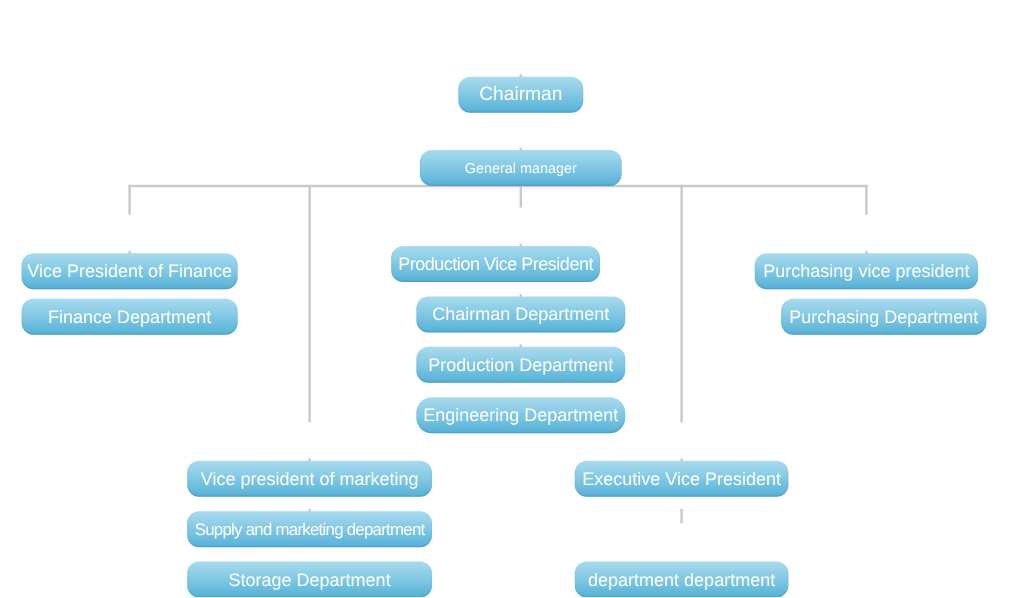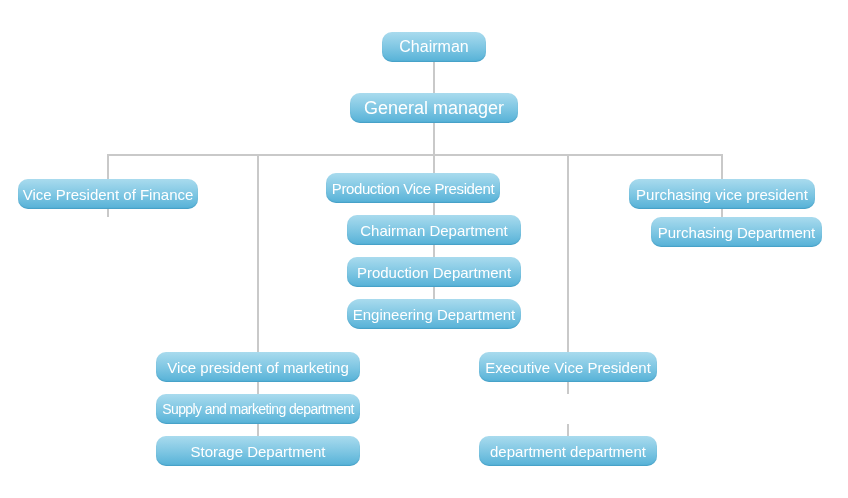--- a/index.html
+++ b/index.html
@@ -25,32 +25,33 @@
     color: var(--node-text, #ffffff);
     background: linear-gradient(180deg,
         var(--node-top, #a9dbee) 0%,
         var(--node-mid, #7cc5e2) 55%,
         var(--node-bottom, #55b1d7) 100%);
     box-shadow: inset 0 -1px 1px rgba(40,130,170,0.35);
     font-size: 15px;
     white-space: nowrap;
     text-align: center;
     z-index: 2;
+    margin-top: 32px;
   }
   .line {
     position: absolute;
     background: var(--line-color, #c9c9c9);
     z-index: 1;
   }
   .line.v { width: 2px; }
   .line.h { height: 2px; }
 
   
   #n-chairman        { left: 382px; top: 32px;  width: 104px; font-size: 16px; }
-  #n-general-manager { left: 350px; top: 93px;  width: 168px; font-size: 18px; }
+  #n-general-manager { left: 350px; top: 93px;  width: 168px; font-size: 12px; }
 
   #n-vp-finance      { left: 18px;  top: 179px; width: 180px; }
   #n-finance-dept    { left: 18px;  top: 217px; width: 180px; }
 
   #n-production-vp   { left: 326px; top: 173px; width: 174px; letter-spacing: -0.4px; }
   #n-technical-dept  { left: 347px; top: 215px; width: 174px; }
   #n-production-dept { left: 347px; top: 257px; width: 174px; }
   #n-engineering-dept{ left: 347px; top: 299px; width: 174px; border-radius: 13px; }
 
   #n-purchasing-vp   { left: 629px; top: 179px; width: 186px; }
@@ -103,20 +104,21 @@
   <div class="line v" id="c-pro-3"></div>
   <div class="line v" id="c-mar-1"></div>
   <div class="line v" id="c-mar-2"></div>
   <div class="line v" id="c-exe-1"></div>
   <div class="line v" id="c-exe-2"></div>
 
   <div class="node" id="n-chairman">Chairman</div>
   <div class="node" id="n-general-manager">General manager</div>
 
   <div class="node" id="n-vp-finance">Vice President of Finance</div>
+  <div class="node" id="n-finance-dept">Finance Department</div>
 
   <div class="node" id="n-production-vp">Production Vice President</div>
   <div class="node" id="n-technical-dept">Chairman Department</div>
   <div class="node" id="n-production-dept">Production Department</div>
   <div class="node" id="n-engineering-dept">Engineering Department</div>
 
   <div class="node" id="n-purchasing-vp">Purchasing vice president</div>
   <div class="node" id="n-purchasing-dept">Purchasing Department</div>
 
   <div class="node" id="n-vp-marketing">Vice president of marketing</div>

